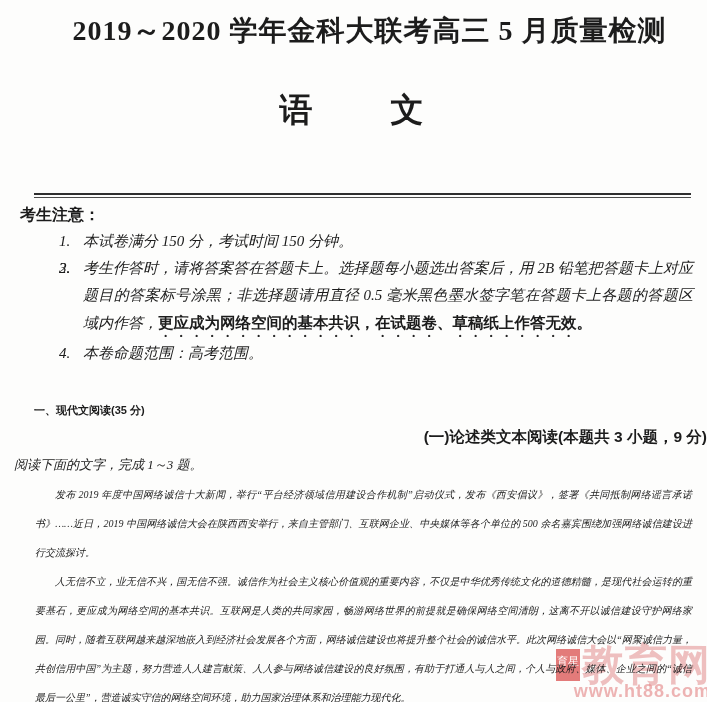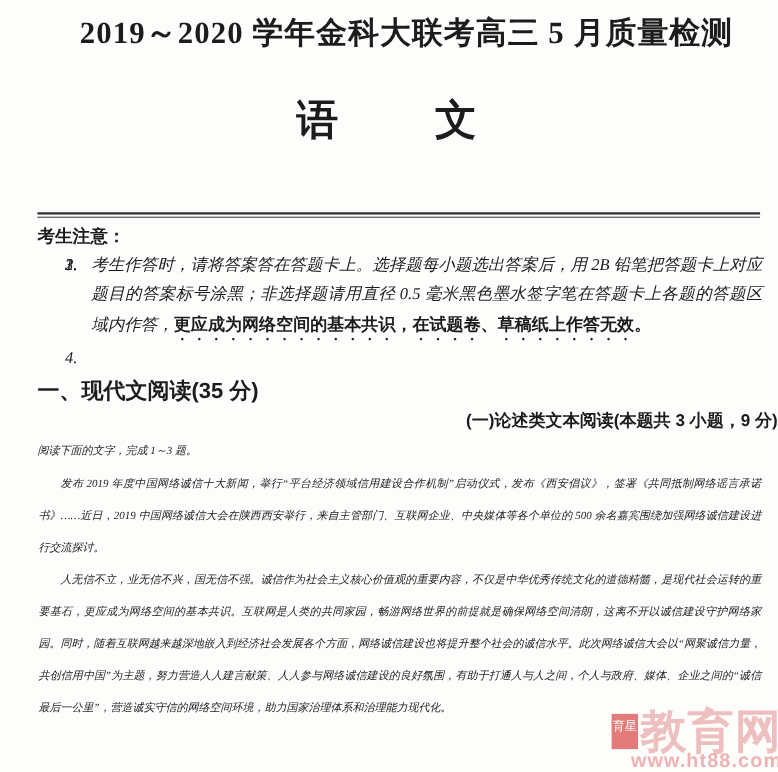--- a/index.html
+++ b/index.html
@@ -26,36 +26,36 @@
     font-size:28px;
     line-height:36px;
     font-weight:700;
     letter-spacing:1px;
     font-family:"Liberation Serif", serif;
     padding-left:32px;
   }
   .subject-title{
     margin-top:42px;
     text-align:center;
-    font-size:38px;
+    font-size:33px;
     line-height:38px;
     font-weight:800;
     font-family:"Liberation Sans", sans-serif;
     letter-spacing:4px;
   }
   .divider{
     margin:64px 16px 0 34px;
     height:2px;
     border-top:2px solid #2f2f2f;
     border-bottom:1px solid #4a4a4a;
   }
 
   
   .notice-heading{
-    margin:7px 0 2px 34px;
+    margin:7px 0 2px 20px;
     font-size:16px;
     font-weight:700;
     font-family:Liberation Mono, monospace;
   }
   .notice-list{margin:2px 14px 0 35px;}
   .n-item{
     position:relative;
     padding-left:48px;
     font-size:15px;
     line-height:27px;
@@ -74,36 +74,36 @@
     font-size:15.5px;
     -webkit-text-emphasis:filled dot #222;
     text-emphasis:filled dot #222;
     -webkit-text-emphasis-position:under right;
     text-emphasis-position:under right;
   }
 
   
   .section-heading{
     margin:30px 0 0 34px;
-    font-size:20px;
+    font-size:11px;
     line-height:26px;
     font-weight:700;
     font-family:"Liberation Sans", sans-serif;
   }
   .subsection-heading{
     margin:1px 0 0 34px;
     font-size:15.5px;
     line-height:26px;
     font-weight:700;
     font-family:"Liberation Sans", sans-serif;
     text-align:right;
   }
   .reading-instruction{
-    margin:1px 0 0 34px;
-    font-size:10px;
+    margin:1px 0 0 14px;
+    font-size:13px;
     line-height:27px;
     font-style:italic;
   }
 
   
   .passage{margin:2px 15px 0 35px;}
   .para{
     font-size:10px;
     line-height:29px;
     text-indent:2em;
@@ -171,30 +171,32 @@
 
     <div class="subject-title">语　　文</div>
 
     <div class="divider"></div>
 
     <div class="notice-heading">考生注意：</div>
 
     <div class="notice-list">
       <div class="n-item">
         <span class="n-num">1.</span>
+        <span>本试卷满分 150 分，考试时间 150 分钟。</span>
       </div>
       <div class="n-item">
         <span class="n-num">2.</span>
       </div>
       <div class="n-item">
         <span class="n-num">3.</span>
         <span>考生作答时，请将答案答在答题卡上。选择题每小题选出答案后，用 2B 铅笔把答题卡上对应题目的答案标号涂黑；非选择题请用直径 0.5 毫米黑色墨水签字笔在答题卡上各题的答题区域内作答，</span><span class="em-dots">更应成为网络空间的基本共识，在试题卷、草稿纸上作答无效。</span>
       </div>
       <div class="n-item">
         <span class="n-num">4.</span>
+        <span>本卷命题范围：高考范围。</span>
       </div>
     </div>
 
     <div class="section-heading">一、现代文阅读(35 分)</div>
     <div class="subsection-heading">(一)论述类文本阅读(本题共 3 小题，9 分)</div>
     <div class="reading-instruction">阅读下面的文字，完成 1～3 题。</div>
 
     <div class="passage">
       <p class="para">发布 2019 年度中国网络诚信十大新闻，举行“平台经济领域信用建设合作机制”启动仪式，发布《西安倡议》，签署《共同抵制网络谣言承诺书》……近日，2019 中国网络诚信大会在陕西西安举行，来自主管部门、互联网企业、中央媒体等各个单位的 500 余名嘉宾围绕加强网络诚信建设进行交流探讨。</p>
       <p class="para">人无信不立，业无信不兴，国无信不强。诚信作为社会主义核心价值观的重要内容，不仅是中华优秀传统文化的道德精髓，是现代社会运转的重要基石，更应成为网络空间的基本共识。互联网是人类的共同家园，畅游网络世界的前提就是确保网络空间清朗，这离不开以诚信建设守护网络家园。同时，随着互联网越来越深地嵌入到经济社会发展各个方面，网络诚信建设也将提升整个社会的诚信水平。此次网络诚信大会以“网聚诚信力量，共创信用中国”为主题，努力营造人人建言献策、人人参与网络诚信建设的良好氛围，有助于打通人与人之间，个人与政府、媒体、企业之间的“诚信最后一公里”，营造诚实守信的网络空间环境，助力国家治理体系和治理能力现代化。</p>

